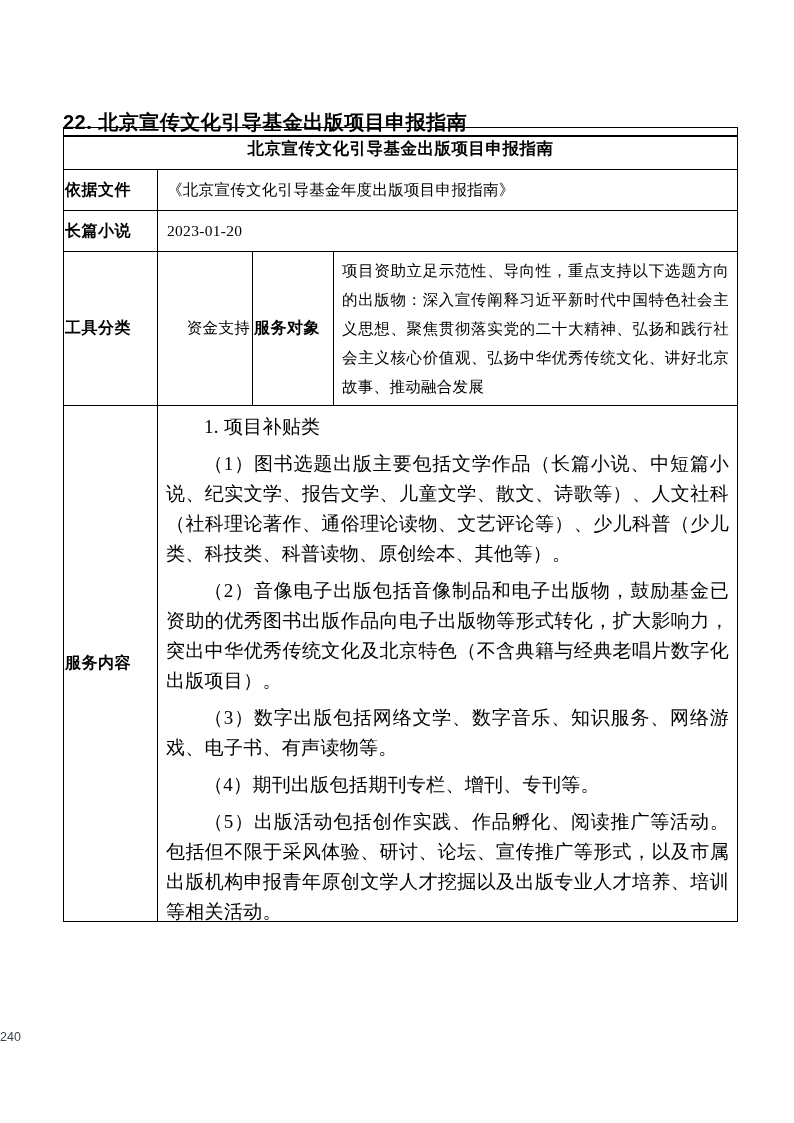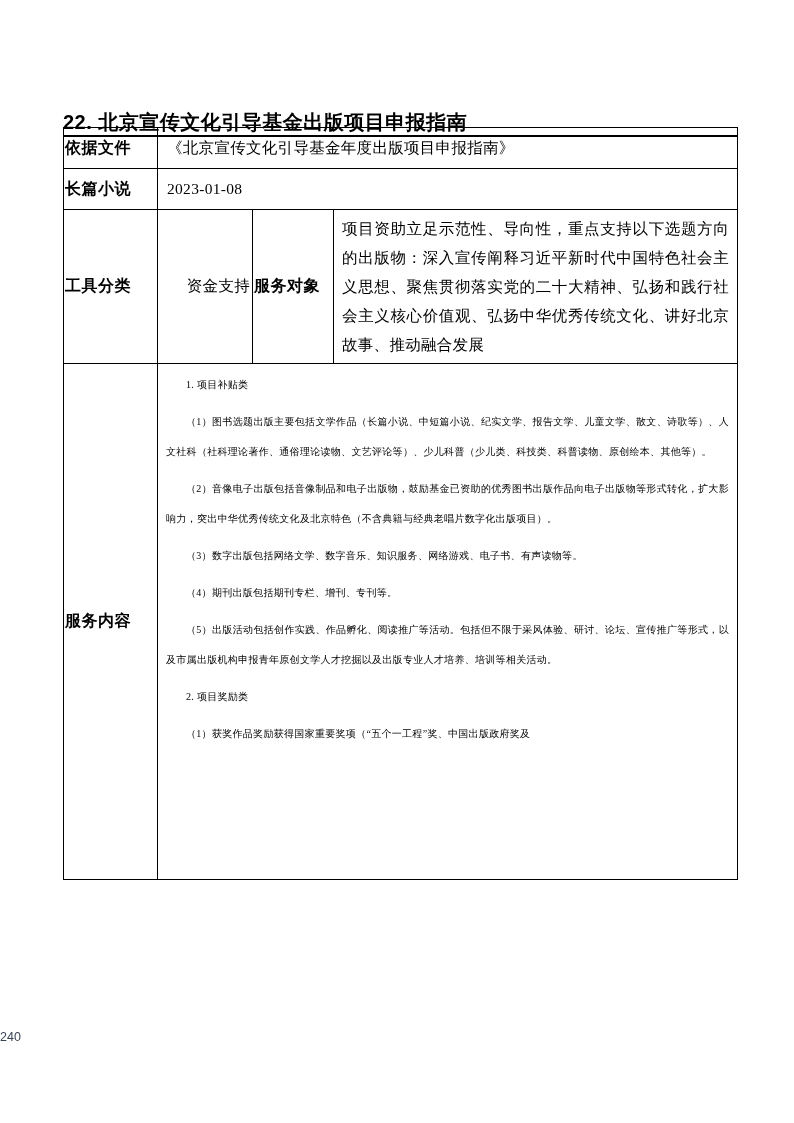--- a/index.html
+++ b/index.html
@@ -94,21 +94,21 @@
     vertical-align: top;
     padding: 0;
   }
   .svc-body {
     height: 509px;
     overflow: hidden;
     padding: 6px 8px 0 8px;
   }
   .svc-body p {
     margin: 0 0 7px 0;
-    font-size: 10px;
+    font-size: 19px;
     line-height: 30px;
     text-indent: 2em;
     text-align: justify;
     letter-spacing: 0.3px;
   }
   .page-number {
     position: absolute;
     left: 0;
     right: 0;
     top: 1030px;
@@ -126,31 +126,34 @@
 
   <table class="doc-table">
     <colgroup>
       <col class="c1">
         <col class="c2">
         <col class="c3">
         <col class="c4">
     </colgroup>
 
     <tbody>
+        <tr class="r-head">
+      <td colspan="4" class="th">北京宣传文化引导基金出版项目申报指南</td>
+    </tr>
 
     <tr class="r-sm">
       <td class="label">依据文件</td>
       <td colspan="3" class="value">《北京宣传文化引导基金年度出版项目申报指南》</td>
     </tr>
 
 
 
     <tr class="r-sm">
       <td class="label">长篇小说</td>
-      <td colspan="3" class="value">2023-01-08</td>
+      <td colspan="3" class="value">2023-01-20</td>
     </tr>
 
     <tr class="r-tool">
       <td class="label">工具分类</td>
       <td class="value center">资金支持</td>
       <td class="label">服务对象</td>
       <td class="target">项目资助立足示范性、导向性，重点支持以下选题方向的出版物：深入宣传阐释习近平新时代中国特色社会主义思想、聚焦贯彻落实党的二十大精神、弘扬和践行社会主义核心价值观、弘扬中华优秀传统文化、讲好北京故事、推动融合发展</td>
     </tr>
 
     <tr class="r-svc">

